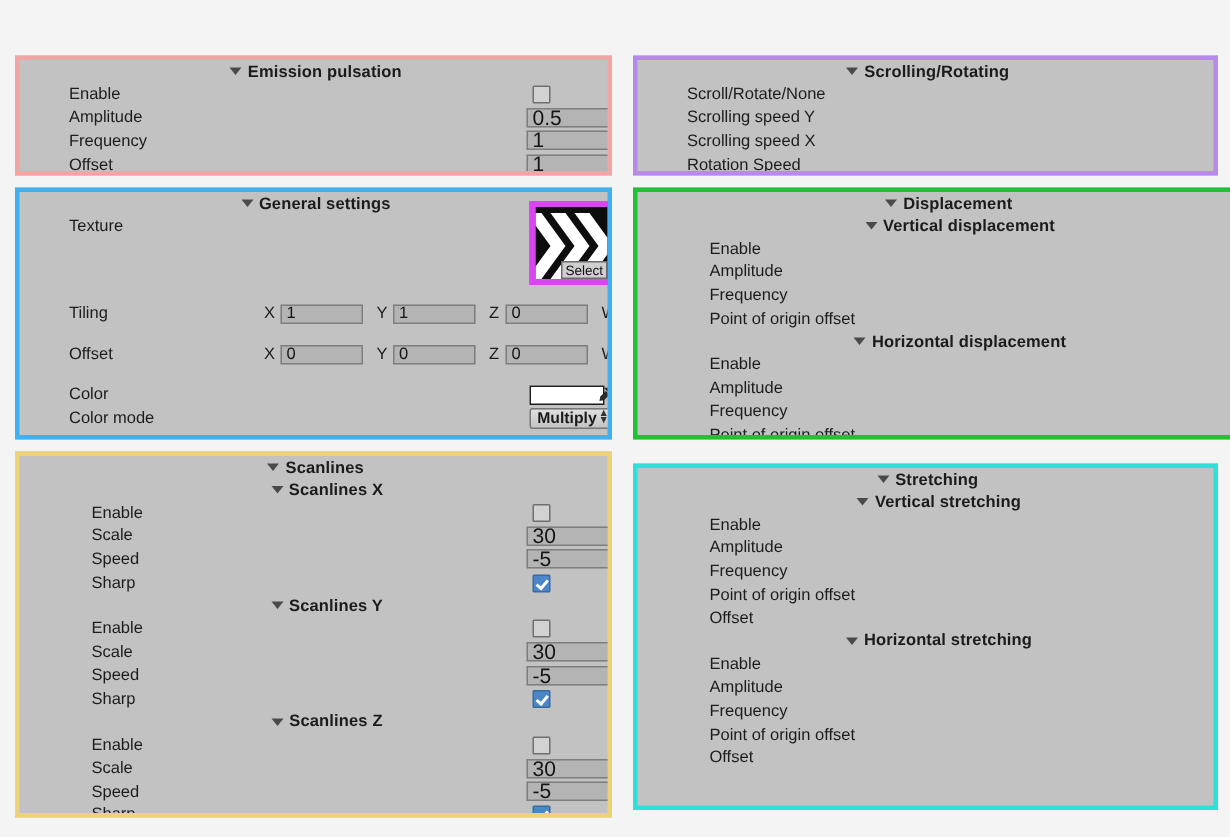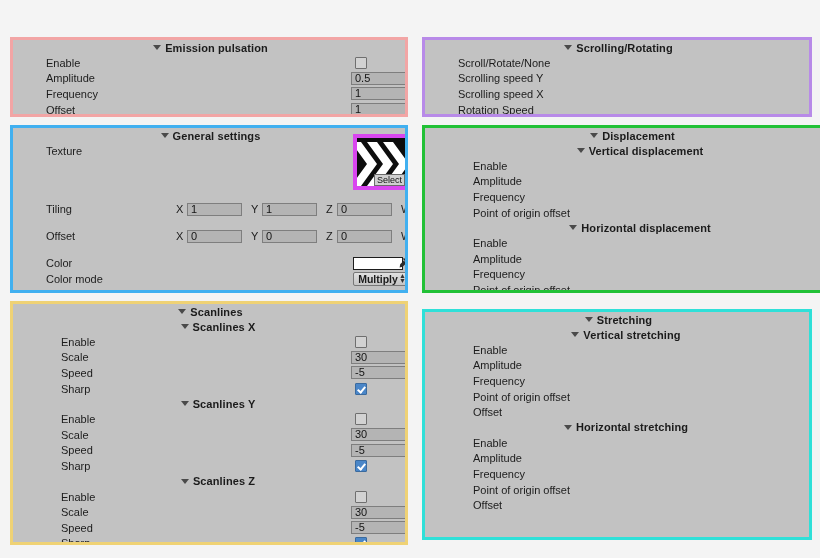--- a/index.html
+++ b/index.html
@@ -72,21 +72,21 @@
   .lbl.i1 { padding-left: 33px; }
   .lbl.i2 { padding-left: 48px; }
 
   
   .field {
     position: absolute;
     height: 13px;
     background: #b4b4b4;
     border: 1px solid #7e7e7e;
     box-sizing: border-box;
-    font-size: 11px;
+    font-size: 14px;
     color: #141414;
     line-height: 11px;
     padding-left: 3px;
     display: flex;
     align-items: center;
     overflow: hidden;
   }
 
   
   .fl  { left: 338px; width: 58px; }

